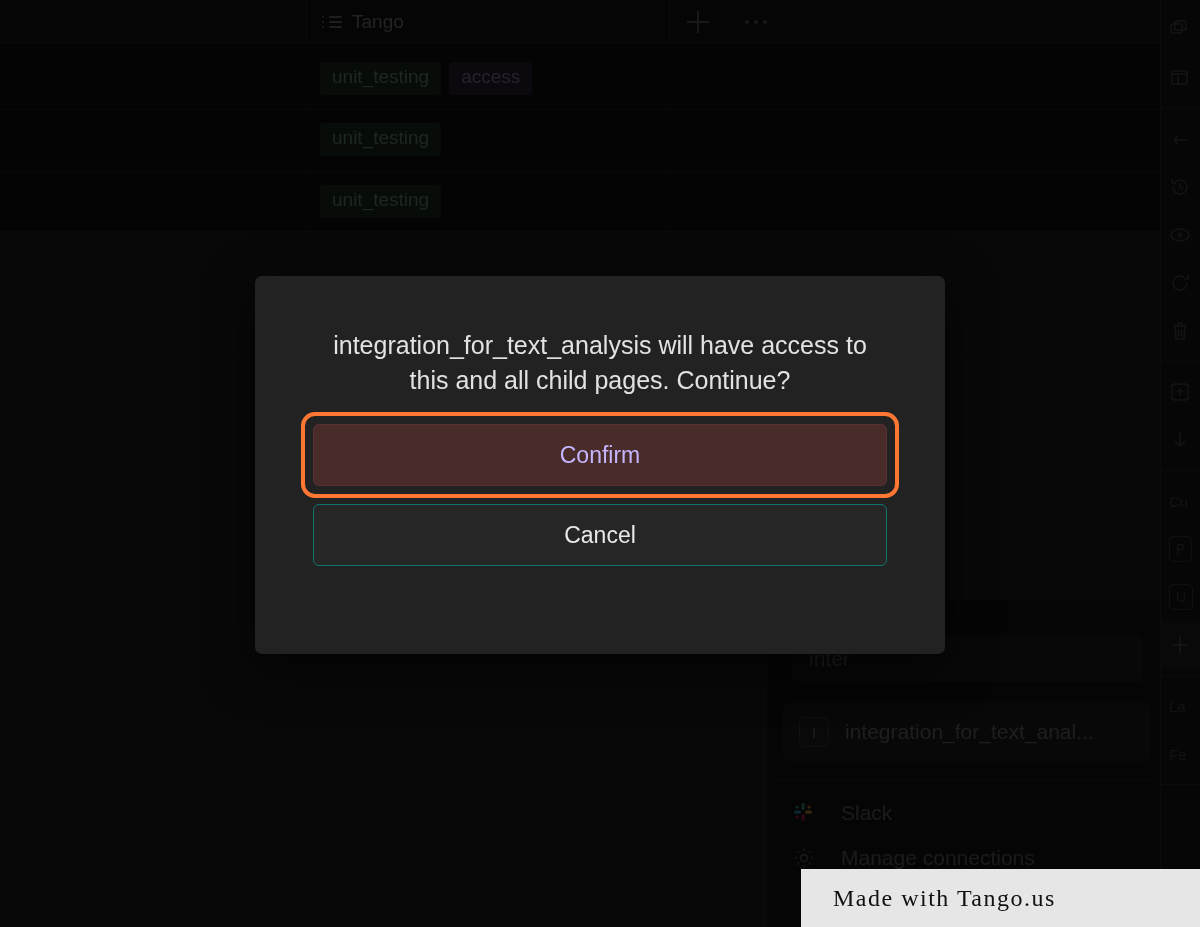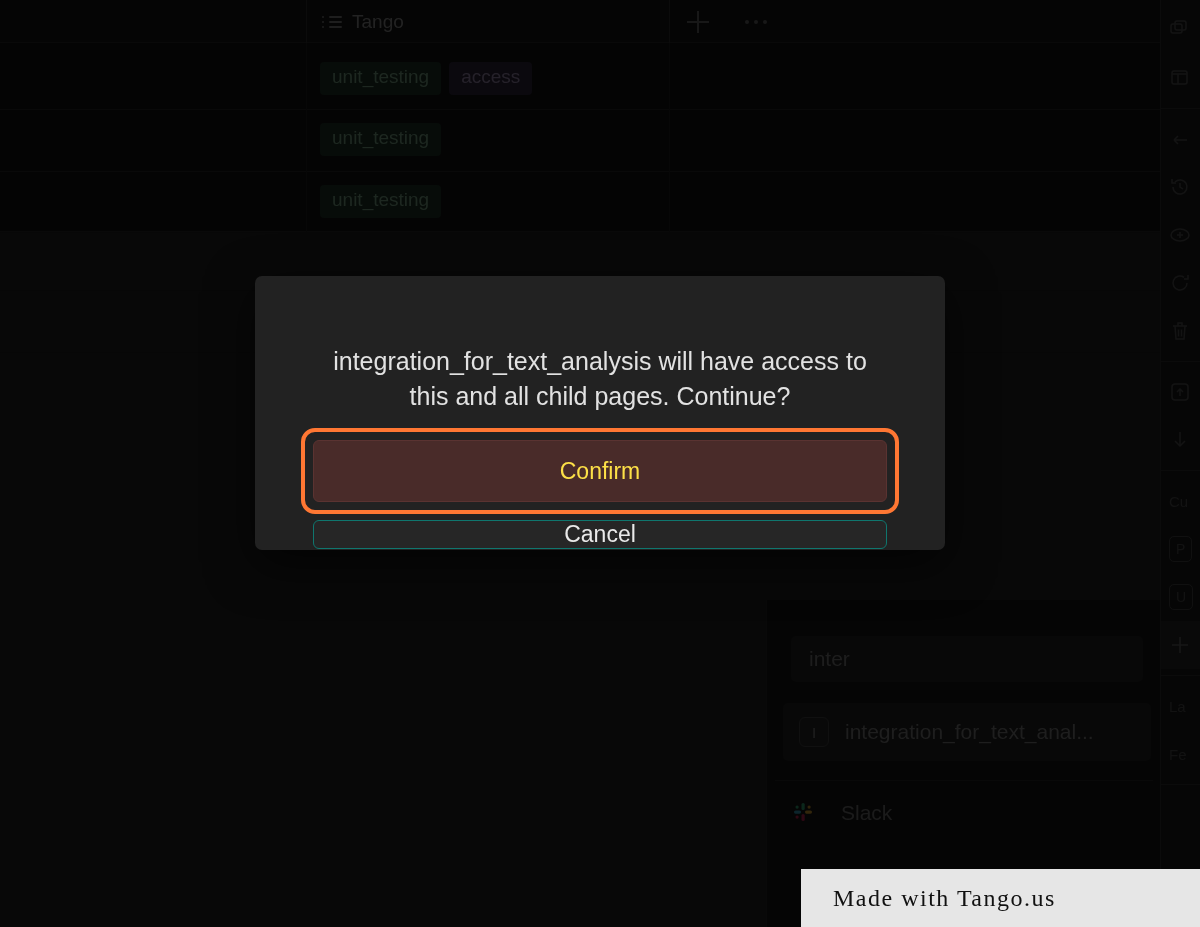--- a/index.html
+++ b/index.html
@@ -201,25 +201,25 @@
 
   .slack-ico { width: 26px; height: 26px; }
   .gear-ico { width: 26px; height: 26px; }
 
   
   .scrim { position: absolute; inset: 0; background: rgba(0,0,0,0.42); }
 
   .modal {
     position: absolute;
     left: 255px; top: 276px;
-    width: 690px; height: 274px;
+    width: 690px; height: 378px;
     background: #222222;
     border-radius: 7px;
     box-shadow: 0 14px 48px rgba(0,0,0,0.62);
-    padding: 16px 58px;
+    padding: 0 58px;
     display: flex; flex-direction: column;
     align-items: center;
   }
   .modal-msg {
     margin-top: 52px;
     width: 100%;
     text-align: center;
     color: #e2e2e2;
     font-size: 25px;
     line-height: 1.38;
@@ -236,21 +236,21 @@
     height: 62px;
     border-radius: 6px;
     display: flex; align-items: center; justify-content: center;
     font-size: 23px;
     cursor: pointer;
     user-select: none;
   }
   .btn-confirm {
     background: #492b29;
     border: 1px solid #5a3331;
-    color: #fde047;
+    color: #c4b5fd;
   }
   .focus-ring {
     position: absolute;
     left: -12px; top: -12px;
     width: calc(100% + 24px);
     height: 86px;
     border: 4px solid #ff7733;
     border-radius: 14px;
     pointer-events: none;
   }
@@ -350,20 +350,29 @@
             <rect x="10.5" y="14" width="3.2" height="7" rx="1.6" fill="#E01E5A" opacity="0.6"></rect>
             <rect x="14" y="10.5" width="7" height="3.2" rx="1.6" fill="#ECB22E" opacity="0.65"></rect>
             <rect x="4.5" y="5.5" width="3.2" height="3.2" rx="1.6" fill="#2EB67D" opacity="0.65"></rect>
             <rect x="16.5" y="5.5" width="3.2" height="3.2" rx="1.6" fill="#ECB22E" opacity="0.6"></rect>
             <rect x="4.5" y="15.5" width="3.2" height="3.2" rx="1.6" fill="#E01E5A" opacity="0.6"></rect>
           </svg>
         </span>
         <span class="int-row-label">Slack</span>
       </div>
 
+      <div class="int-row manage">
+        <span class="gear-ico">
+          <svg viewBox="0 0 26 26" width="26" height="26" fill="none" stroke="#4a4a4a" stroke-width="1.6">
+            <circle cx="13" cy="13" r="3.4"></circle>
+            <path d="M13 3.5v2.6M13 19.9v2.6M3.5 13h2.6M19.9 13h2.6M6.3 6.3l1.9 1.9M17.8 17.8l1.9 1.9M19.7 6.3l-1.9 1.9M8.2 17.8l-1.9 1.9"></path>
+          </svg>
+        </span>
+        <span class="int-row-label">Manage connections</span>
+      </div>
     </div>
 
     <div class="right-rail">
 
       <div class="rail-sec">
         <div class="rail-item">
           <span class="rail-ico">
             <svg viewBox="0 0 22 22" fill="none" stroke="#3d3d3d" stroke-width="1.5">
               <rect x="2" y="5" width="11" height="9" rx="2"></rect>
                 <rect x="6" y="2" width="11" height="9" rx="2"></rect>

